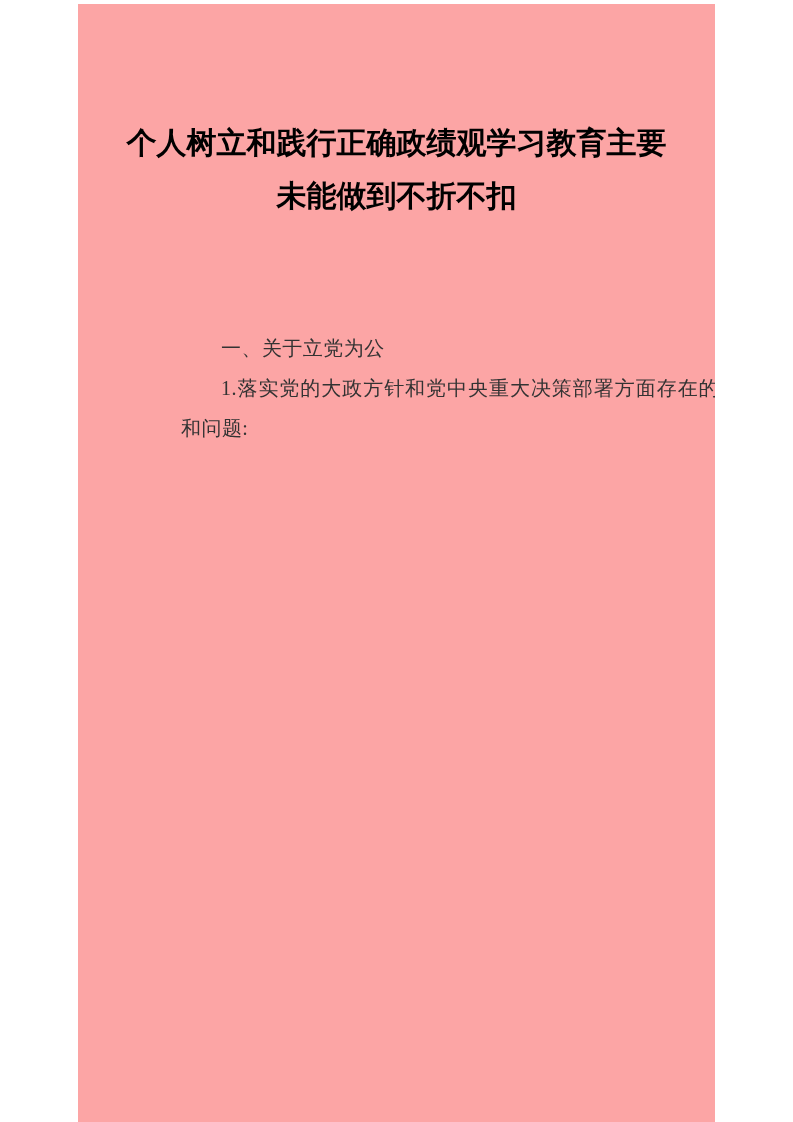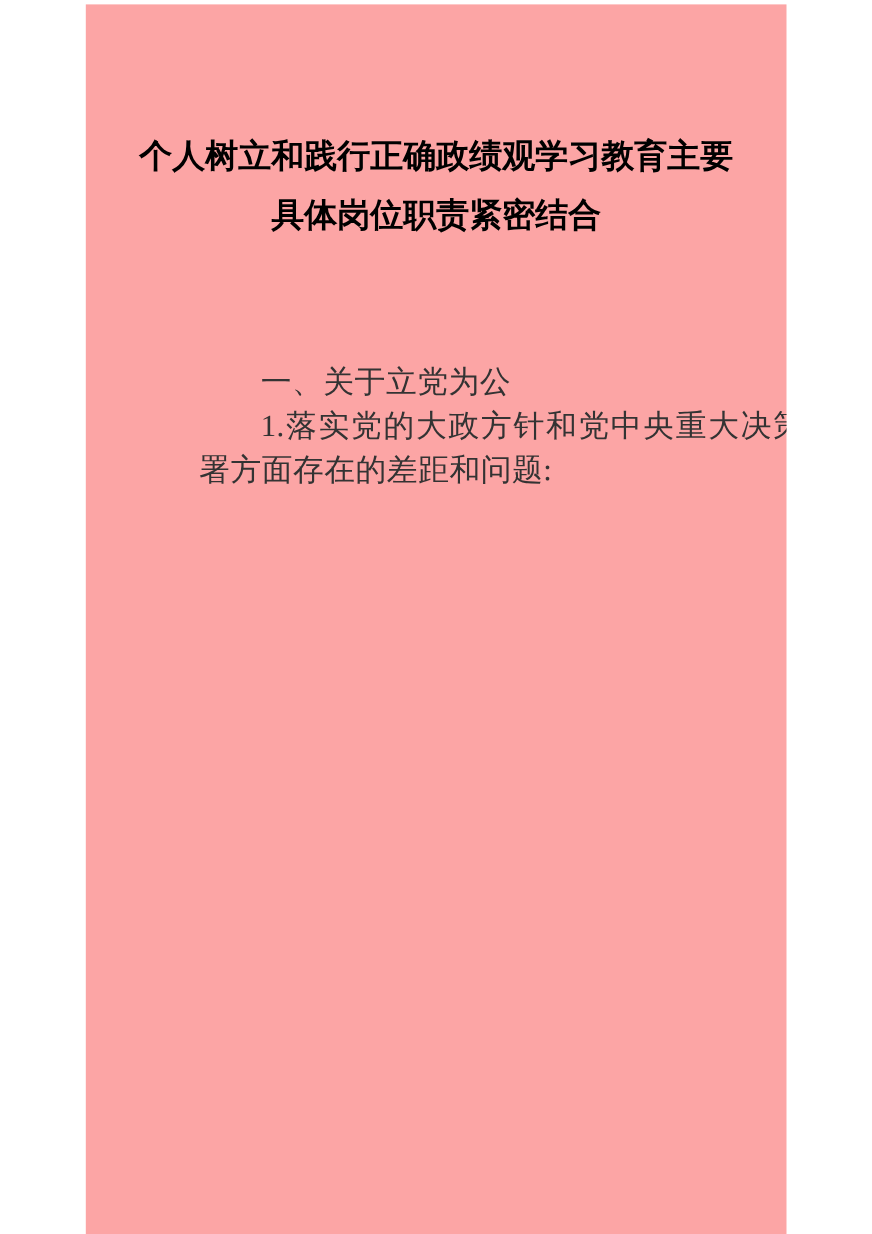--- a/index.html
+++ b/index.html
@@ -22,39 +22,39 @@
     font-size: 30px;
     font-weight: 700;
     line-height: 53px;
     color: #000000;
     letter-spacing: 0px;
   }
   .doc-body {
     margin-top: 106px;
     margin-left: 103px;
     width: 580px;
-    font-size: 28px;
+    font-size: 20px;
     line-height: 40px;
     letter-spacing: 0.45px;
     color: #333333;
     text-align: justify;
   }
   .doc-body p {
     text-indent: 2em;
     margin: 0;
   }
 </style>
 </head>
 <body>
 
 <div class="page">
 
   <h1 class="doc-title">
     <span class="title-line">个人树立和践行正确政绩观学习教育主要</span><br>
-    <span class="title-line">具体岗位职责紧密结合</span>
+    <span class="title-line">未能做到不折不扣</span>
   </h1>
 
   <div class="doc-body">
     <p>一、关于立党为公</p>
     <p>1.落实党的大政方针和党中央重大决策部署方面存在的差距和问题:</p>
   </div>
 
 </div>
 
 </body></html>

